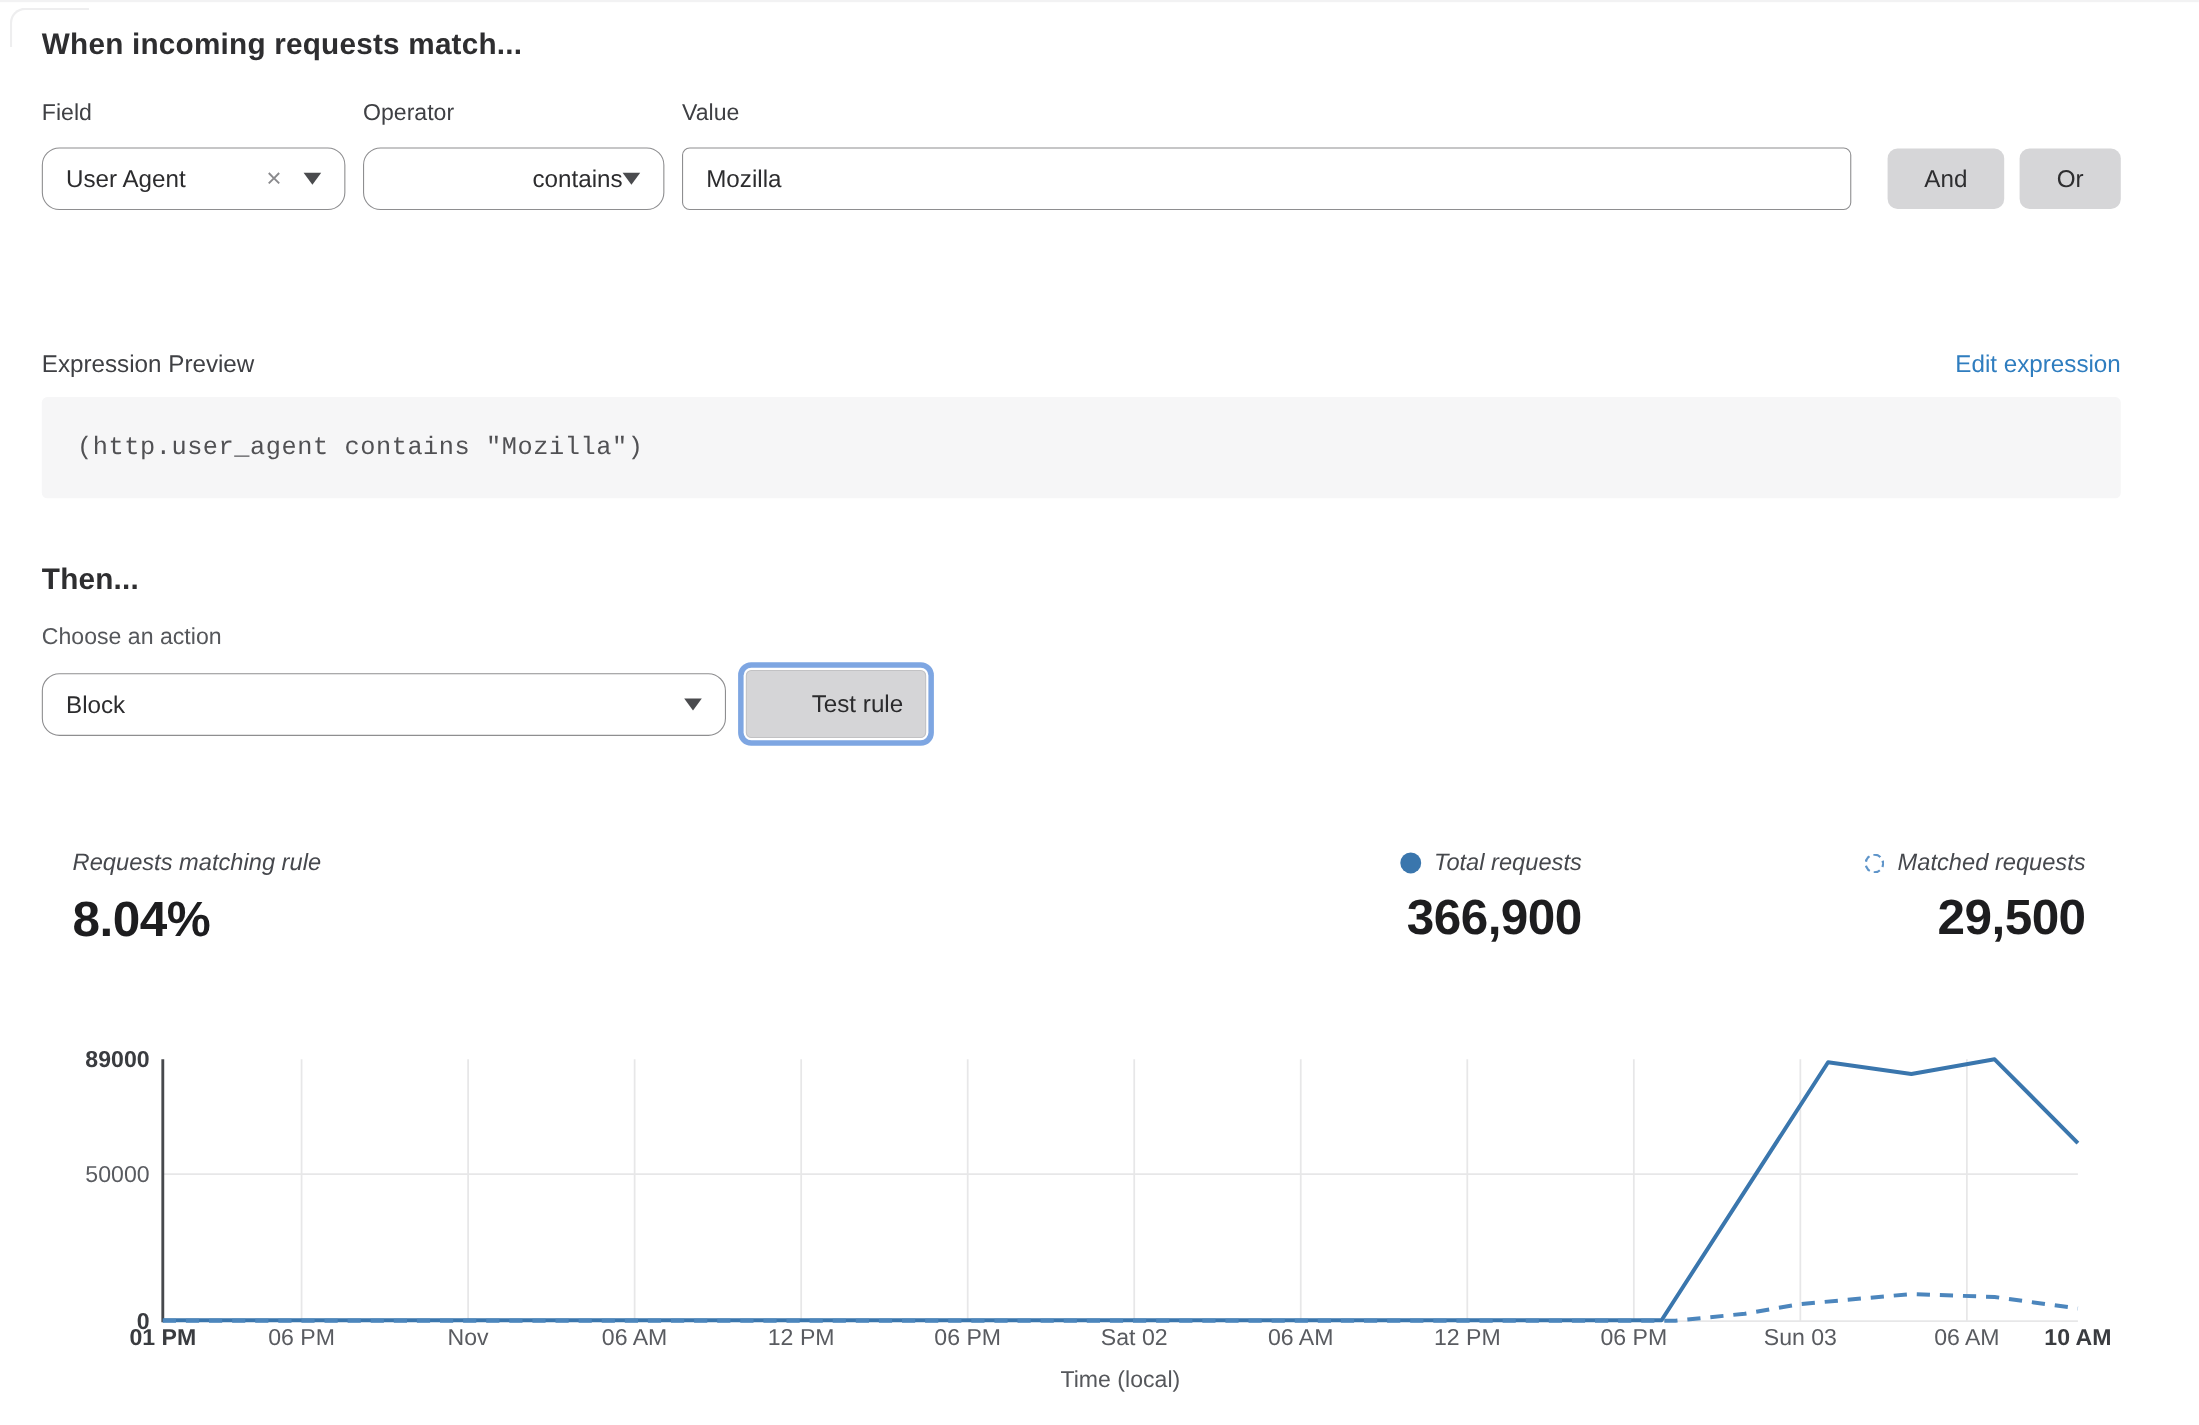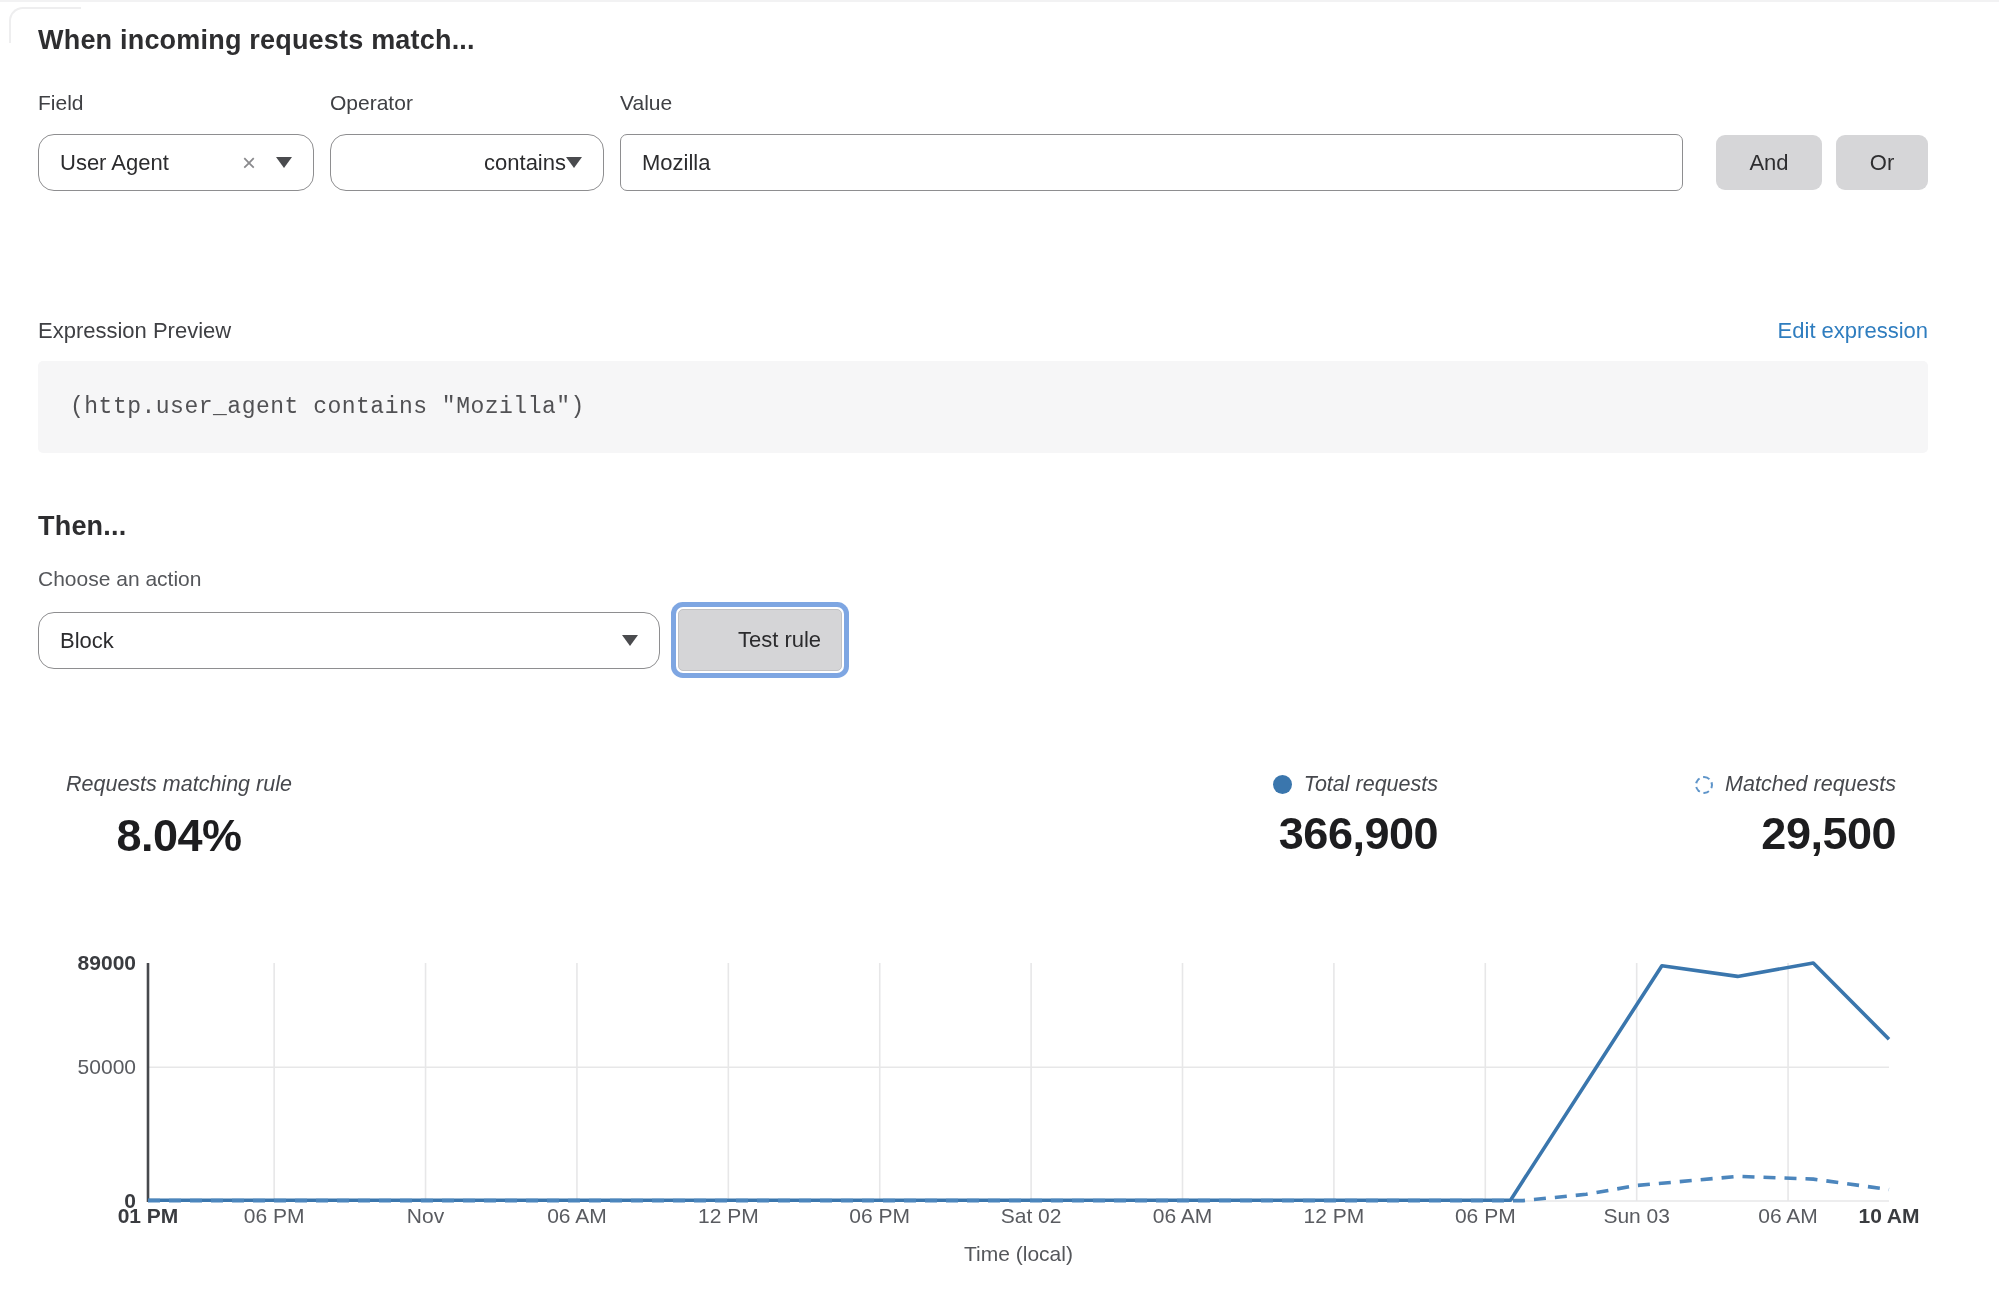--- a/index.html
+++ b/index.html
@@ -97,21 +97,21 @@
 
 <div class="select" style="left:38px;top:612px;width:622px;">
   <span class="val">Block</span>
   <span class="caret"></span>
 </div>
 
 <button class="test-btn">Test rule</button>
 
 <div class="abs" style="left:66px;top:772px;">
   <div class="stat-label">Requests matching rule</div>
-  <div class="stat-value" style="margin-top:13px;text-align:center;">8.04%</div>
+  <div class="stat-value" style="margin-top:13px;">8.04%</div>
 </div>
 
 <div class="abs stat-right" style="left:1100px;top:772px;width:338px;">
   <div class="legend-row">
     <span class="dot"></span>
     <span class="stat-label">Total requests</span>
   </div>
   <div class="stat-value" style="margin-top:11px;">366,900</div>
 </div>
 

